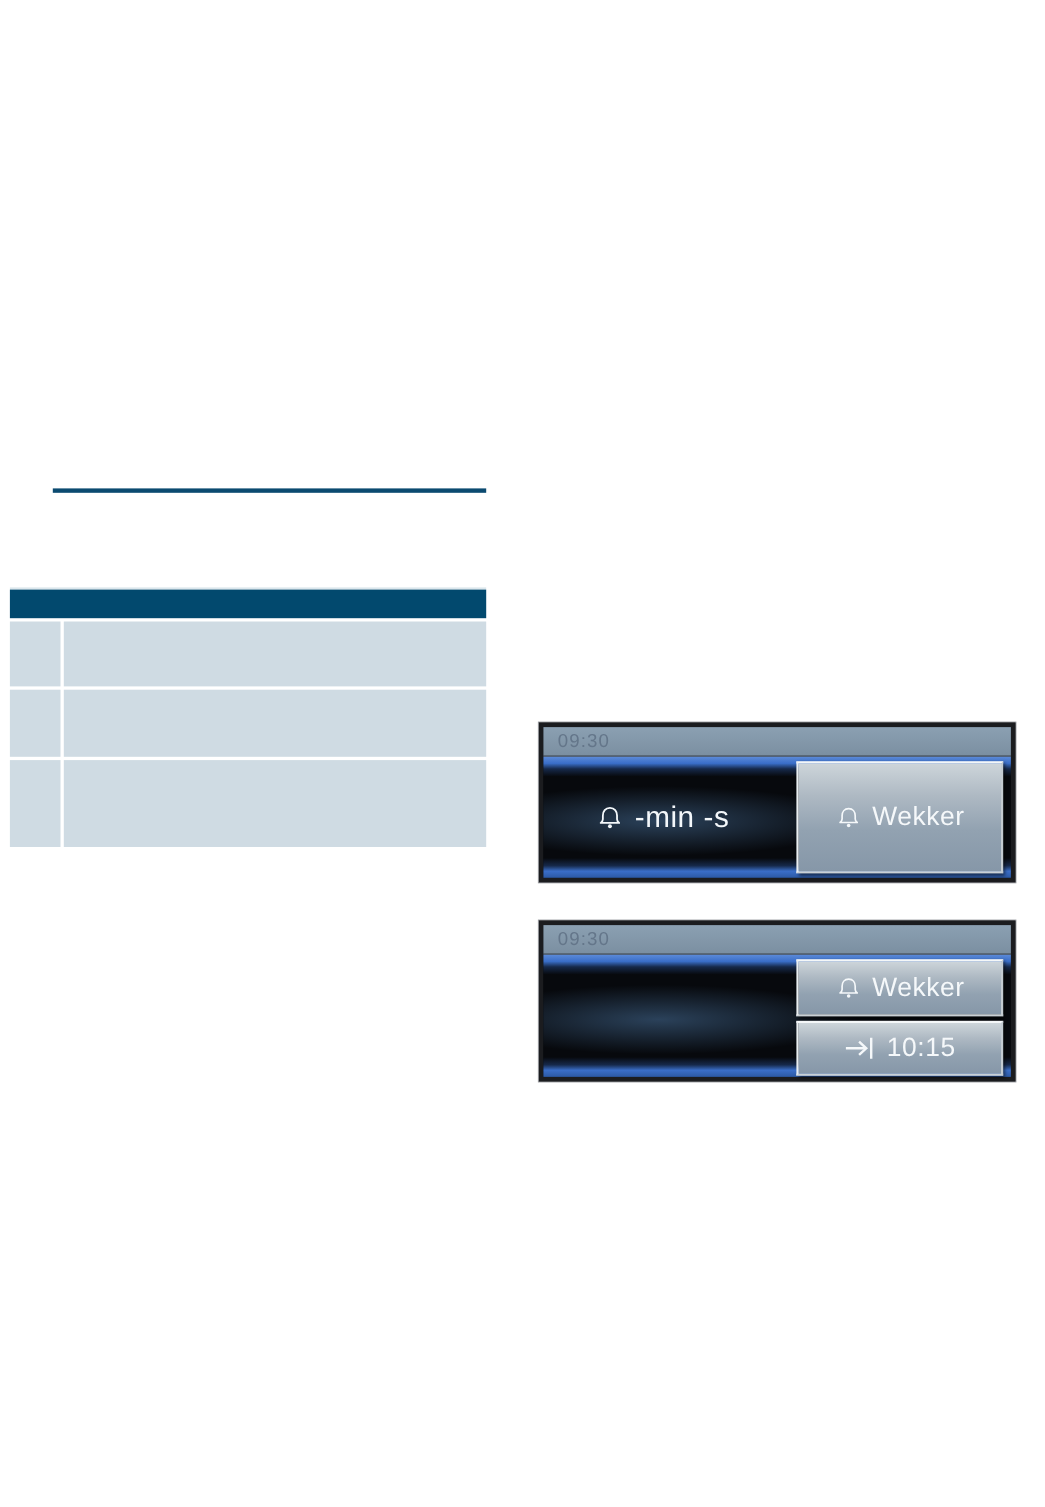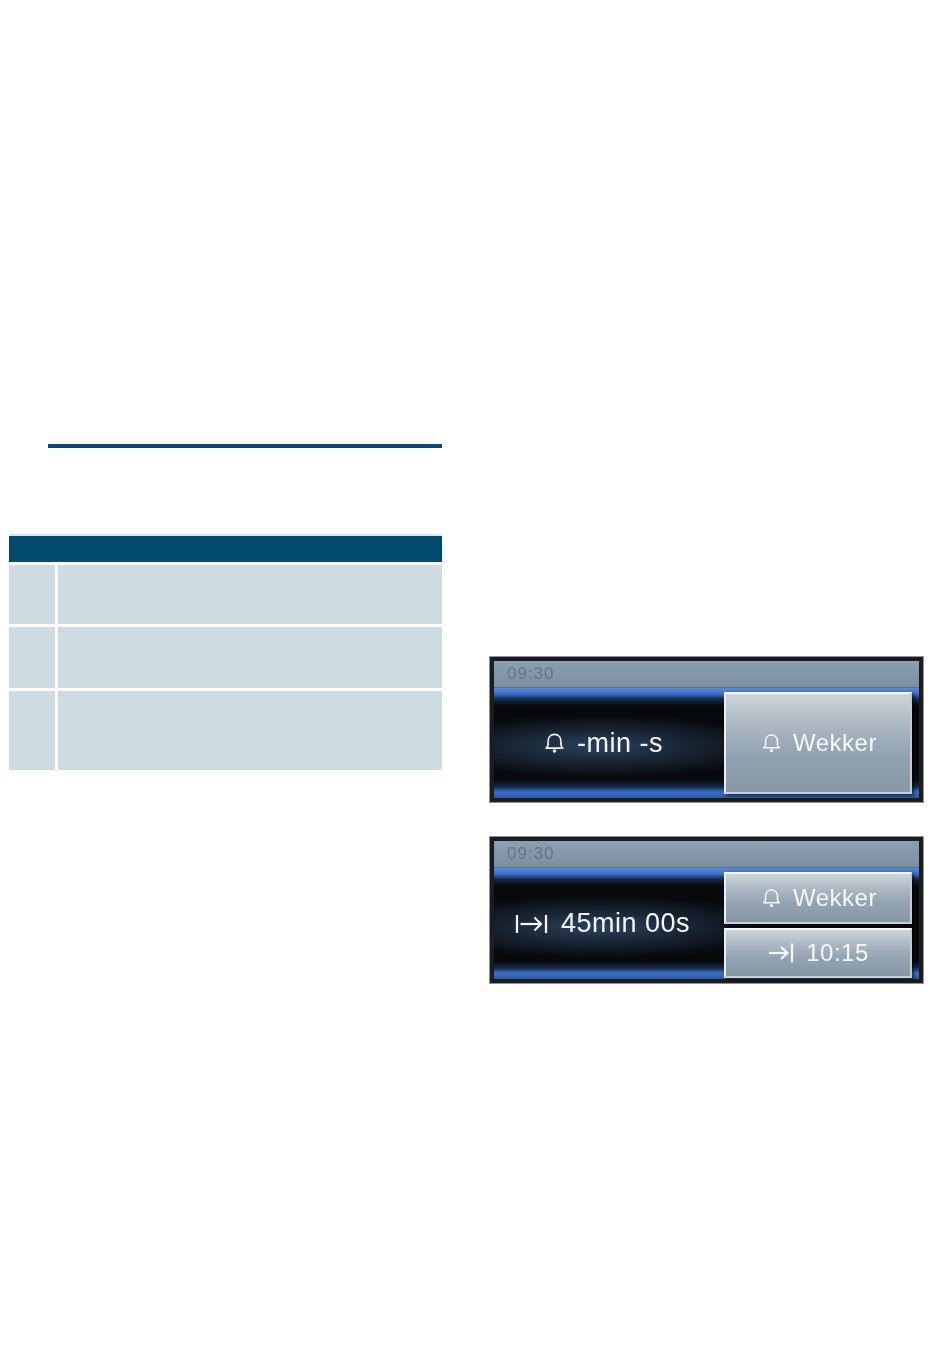--- a/index.html
+++ b/index.html
@@ -117,33 +117,20 @@
         <span>Wekker</span>
       </div>
     </div>
   </div>
 
   <div class="display" id="display2">
     <div class="statusbar">
       <span>09:30</span>
     </div>
     <div class="main">
-      <div class="left-label">
-        <span class="icon">
-          <svg width="38" height="28" viewBox="0 0 38 28">
-            <g fill="none" stroke="#f3f7fa" stroke-width="2.2">
-              <path d="M3 5 V23"></path>
-              <path d="M6.5 14 H26"></path>
-              <path d="M20.5 7.5 L27 14 L20.5 20.5"></path>
-              <path d="M32 5 V23"></path>
-            </g>
-          </svg>
-        </span>
-        <span>45min 00s</span>
-      </div>
       <div class="btn btn-a">
         <span class="icon">
           <svg width="25" height="25" viewBox="0 0 26 26">
             <path d="M13 4.2 C9 4.2 6.8 7.4 6.8 11 L6.8 14.2 C6.8 15.6 6 16.6 4.9 17.4 L21.1 17.4 C20 16.6 19.2 15.6 19.2 14.2 L19.2 11 C19.2 7.4 17 4.2 13 4.2 Z" fill="none" stroke="#f5f8fa" stroke-width="1.6" stroke-linejoin="round"></path>
             <circle cx="13" cy="20.3" r="1.7" fill="#f5f8fa"></circle>
           </svg>
         </span>
         <span>Wekker</span>
       </div>
       <div class="btn btn-b">

